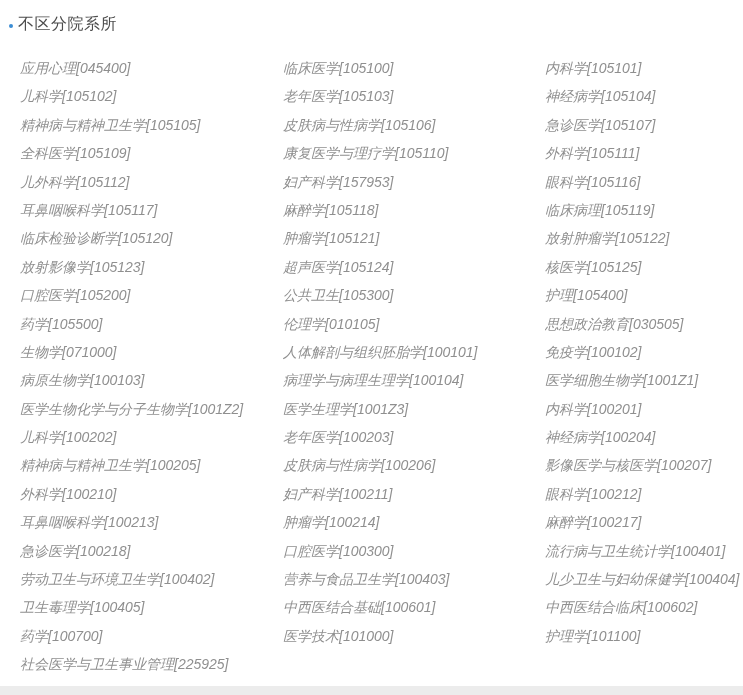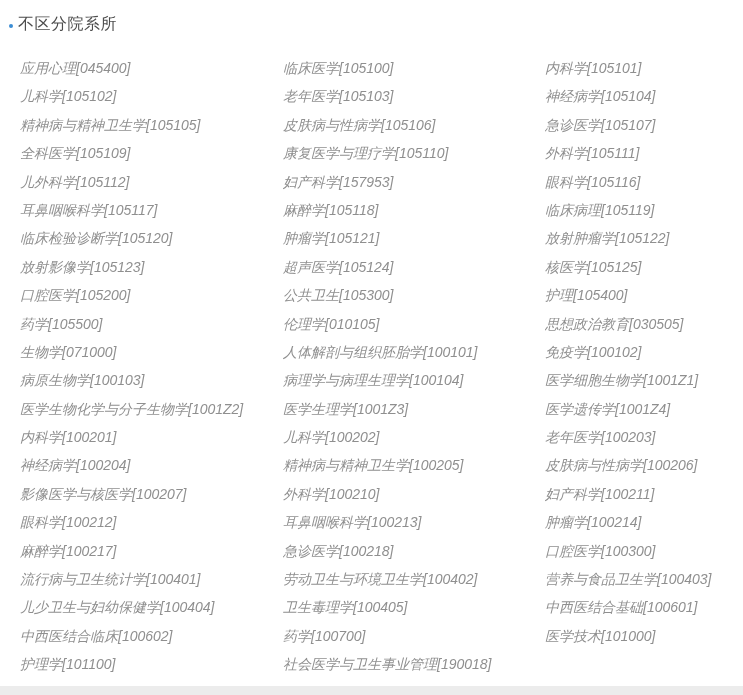--- a/index.html
+++ b/index.html
@@ -110,21 +110,20 @@
       <div class="major-item">伦理学[010105]</div>
       <div class="major-item">思想政治教育[030505]</div>
       <div class="major-item">生物学[071000]</div>
       <div class="major-item">人体解剖与组织胚胎学[100101]</div>
       <div class="major-item">免疫学[100102]</div>
       <div class="major-item">病原生物学[100103]</div>
       <div class="major-item">病理学与病理生理学[100104]</div>
       <div class="major-item">医学细胞生物学[1001Z1]</div>
       <div class="major-item">医学生物化学与分子生物学[1001Z2]</div>
       <div class="major-item">医学生理学[1001Z3]</div>
-      <div class="major-item">医学遗传学[1001Z4]</div>
       <div class="major-item">内科学[100201]</div>
       <div class="major-item">儿科学[100202]</div>
       <div class="major-item">老年医学[100203]</div>
       <div class="major-item">神经病学[100204]</div>
       <div class="major-item">精神病与精神卫生学[100205]</div>
       <div class="major-item">皮肤病与性病学[100206]</div>
       <div class="major-item">影像医学与核医学[100207]</div>
       <div class="major-item">外科学[100210]</div>
       <div class="major-item">妇产科学[100211]</div>
       <div class="major-item">眼科学[100212]</div>
@@ -136,18 +135,18 @@
       <div class="major-item">流行病与卫生统计学[100401]</div>
       <div class="major-item">劳动卫生与环境卫生学[100402]</div>
       <div class="major-item">营养与食品卫生学[100403]</div>
       <div class="major-item">儿少卫生与妇幼保健学[100404]</div>
       <div class="major-item">卫生毒理学[100405]</div>
       <div class="major-item">中西医结合基础[100601]</div>
       <div class="major-item">中西医结合临床[100602]</div>
       <div class="major-item">药学[100700]</div>
       <div class="major-item">医学技术[101000]</div>
       <div class="major-item">护理学[101100]</div>
-      <div class="major-item">社会医学与卫生事业管理[190018]</div>
+      <div class="major-item">社会医学与卫生事业管理[225925]</div>
     </div>
 
   <div class="hscrollbar-track"></div>
 
 </div>
 
 </body></html>

